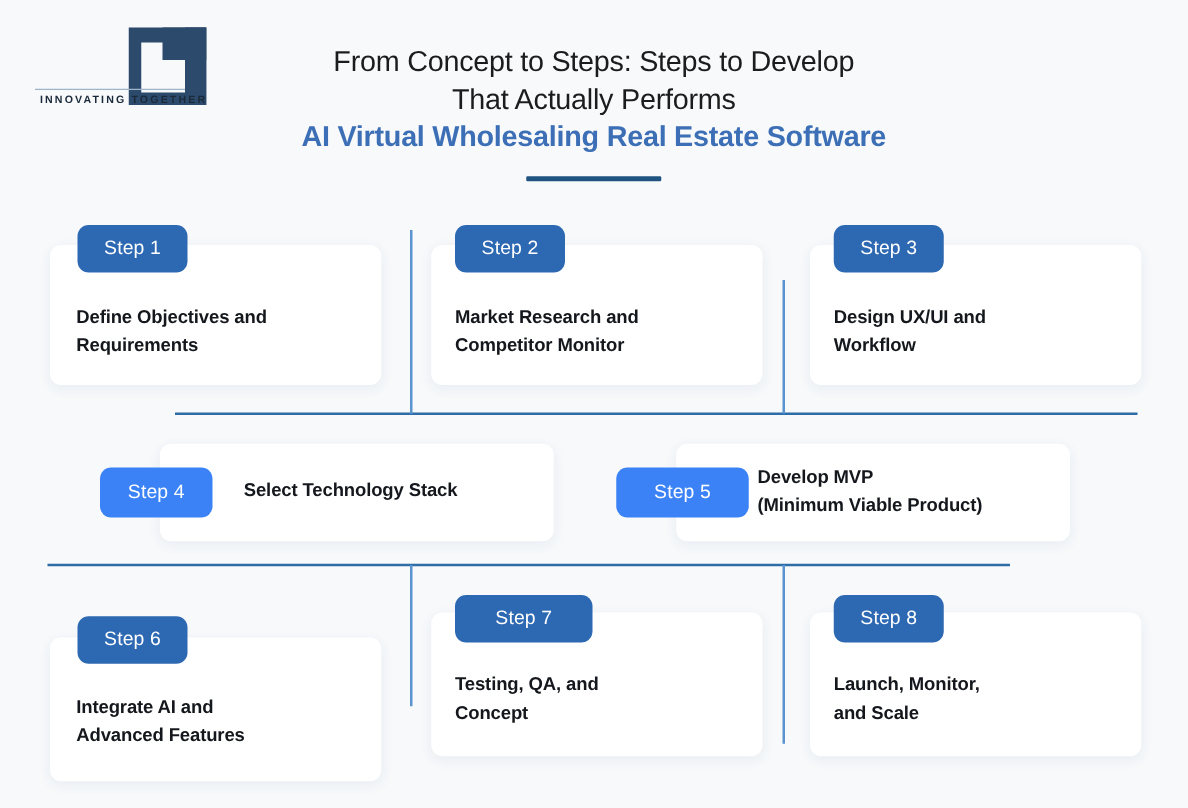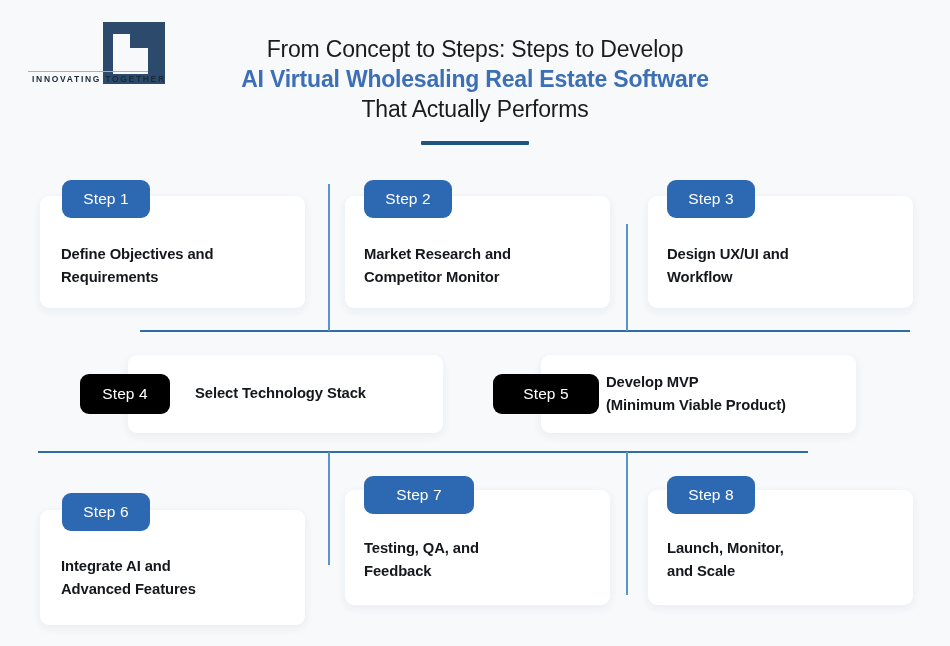--- a/index.html
+++ b/index.html
@@ -147,21 +147,21 @@
     border-radius: 9px;
     font-size: 15.5px;
     font-weight: 500;
     letter-spacing: 0.1px;
     display: flex;
     align-items: center;
     justify-content: center;
     white-space: nowrap;
   }
   .badge.dark { background: #2d68b2; }
-  .badge.light { background: #000000; }
+  .badge.light { background: #3b82f6; }
 
   .card-text {
     position: absolute;
     font-size: 14.8px;
     line-height: 23px;
     color: #14171c;
     font-weight: 700;
     letter-spacing: -0.1px;
     white-space: pre-line;
   }
@@ -176,22 +176,22 @@
   <div class="logo-bracket"></div>
   <div class="logo-bracket-notch"></div>
   <div class="logo-bracket-inner"></div>
   <div class="logo-bracket-inner2"></div>
   <div class="logo-rule"></div>
   <div class="logo-tag">INNOVATING TOGETHER</div>
 </div>
 
 <div class="title-block">
   <div class="title-line">From Concept to Steps: Steps to Develop</div>
+  <div class="title-line">That Actually Performs</div>
   <div class="title-line accent">AI Virtual Wholesaling Real Estate Software</div>
-  <div class="title-line">That Actually Performs</div>
   <div class="title-underline"></div>
 </div>
 
 <div class="hline" style="left:140px; top:330px; width:770px;"></div>
 <div class="hline" style="left:38px; top:451px; width:770px;"></div>
 
 <div class="vline" style="left:328px; top:184px; height:147px;"></div>
 <div class="vline" style="left:626px; top:224px; height:107px;"></div>
 <div class="vline" style="left:328px; top:452px; height:113px;"></div>
 <div class="vline" style="left:626px; top:452px; height:143px;"></div>
@@ -227,20 +227,20 @@
 
 <div class="card" style="left:40px; top:490px; width:265px; height:115px;margin-top:20px;">
   <div class="badge dark" style="left:22px; top:-17px; width:88px; height:38px;">Step 6</div>
   <div class="card-text" style="left:21px; top:45px; width:240px;">Integrate AI and
 Advanced Features</div>
 </div>
 
 <div class="card" style="left:345px; top:490px; width:265px; height:115px;">
   <div class="badge dark" style="left:19px; top:-14px; width:110px; height:38px;">Step 7</div>
   <div class="card-text" style="left:19px; top:47px; width:240px;">Testing, QA, and
-Feedback</div>
+Concept</div>
 </div>
 
 <div class="card" style="left:648px; top:490px; width:265px; height:115px;">
   <div class="badge dark" style="left:19px; top:-14px; width:88px; height:38px;">Step 8</div>
   <div class="card-text" style="left:19px; top:47px; width:240px;">Launch, Monitor,
 and Scale</div>
 </div>
 
 </body></html>

